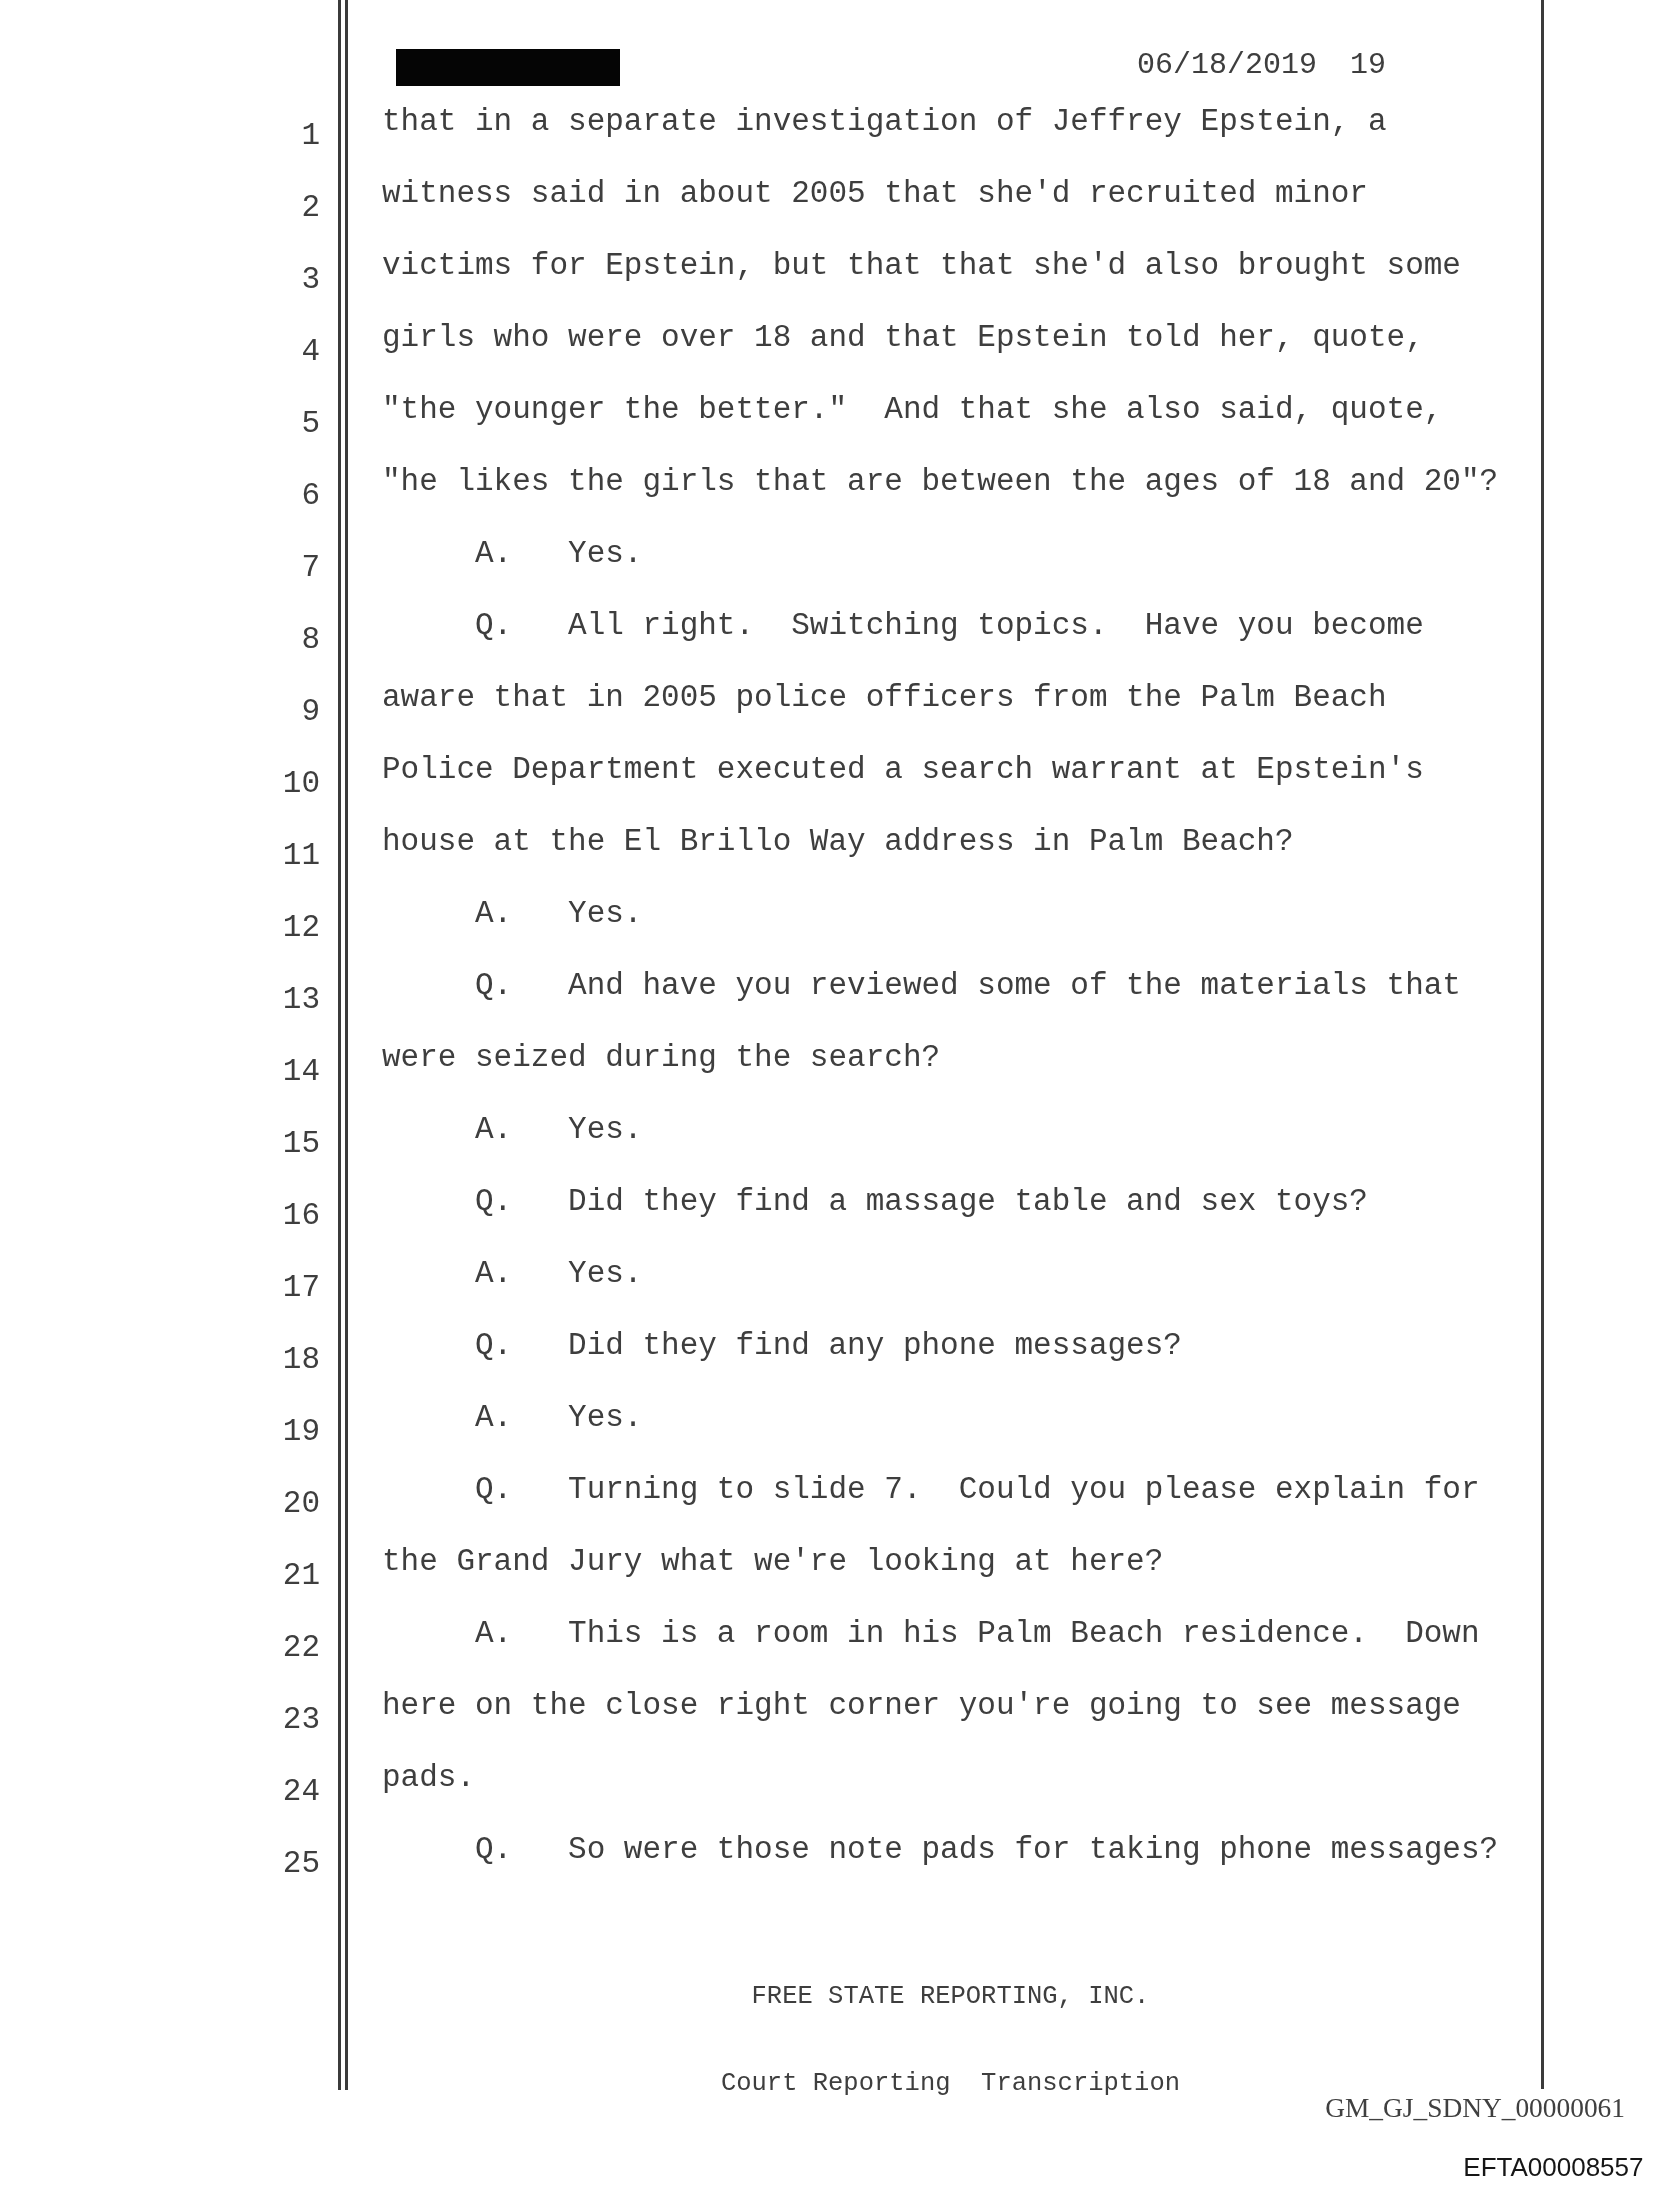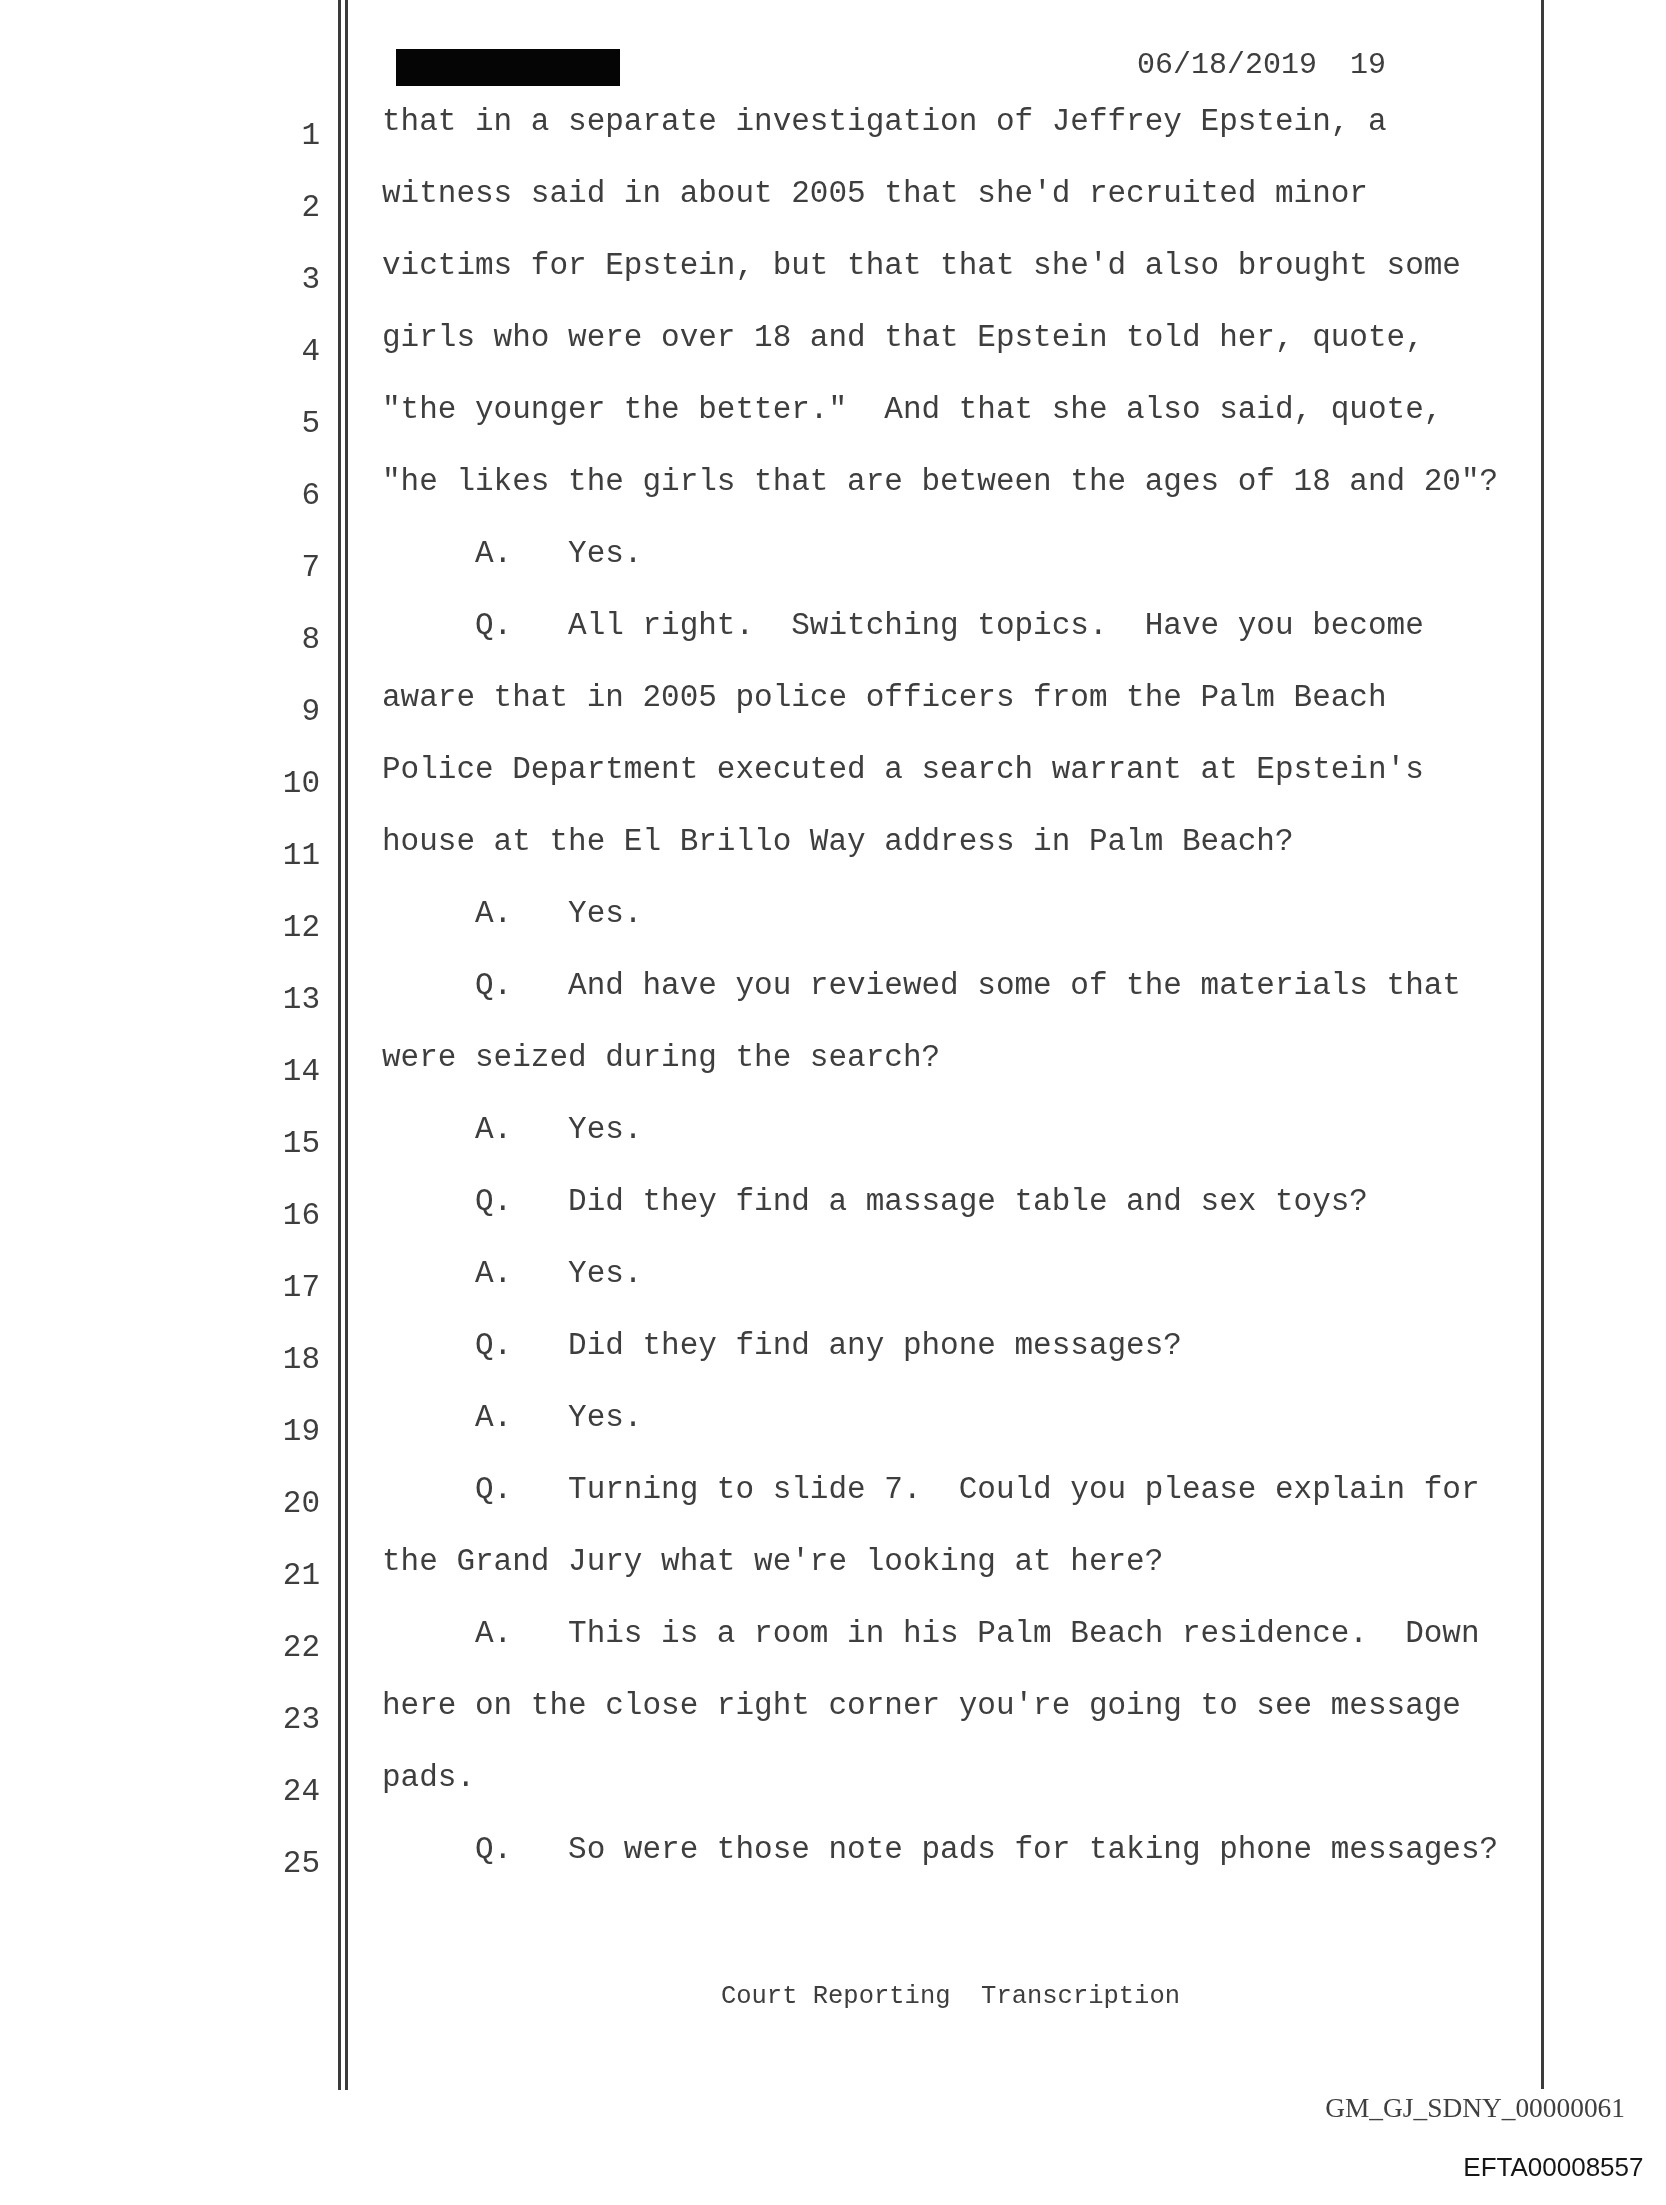--- a/index.html
+++ b/index.html
@@ -103,20 +103,21 @@
 
   <div class="header">
     <span>06/18/2019</span>
     <span>19</span>
   </div>
 
   <div class="line-number-column"><div class="ln">1</div><div class="ln">2</div><div class="ln">3</div><div class="ln">4</div><div class="ln">5</div><div class="ln">6</div><div class="ln">7</div><div class="ln">8</div><div class="ln">9</div><div class="ln">10</div><div class="ln">11</div><div class="ln">12</div><div class="ln">13</div><div class="ln">14</div><div class="ln">15</div><div class="ln">16</div><div class="ln">17</div><div class="ln">18</div><div class="ln">19</div><div class="ln">20</div><div class="ln">21</div><div class="ln">22</div><div class="ln">23</div><div class="ln">24</div><div class="ln">25</div></div>
   <div class="transcript-text-column"><div class="lt">that in a separate investigation of Jeffrey Epstein, a</div><div class="lt">witness said in about 2005 that she'd recruited minor</div><div class="lt">victims for Epstein, but that that she'd also brought some</div><div class="lt">girls who were over 18 and that Epstein told her, quote,</div><div class="lt">"the younger the better."  And that she also said, quote,</div><div class="lt">"he likes the girls that are between the ages of 18 and 20"?</div><div class="lt">     A.   Yes.</div><div class="lt">     Q.   All right.  Switching topics.  Have you become</div><div class="lt">aware that in 2005 police officers from the Palm Beach</div><div class="lt">Police Department executed a search warrant at Epstein's</div><div class="lt">house at the El Brillo Way address in Palm Beach?</div><div class="lt">     A.   Yes.</div><div class="lt">     Q.   And have you reviewed some of the materials that</div><div class="lt">were seized during the search?</div><div class="lt">     A.   Yes.</div><div class="lt">     Q.   Did they find a massage table and sex toys?</div><div class="lt">     A.   Yes.</div><div class="lt">     Q.   Did they find any phone messages?</div><div class="lt">     A.   Yes.</div><div class="lt">     Q.   Turning to slide 7.  Could you please explain for</div><div class="lt">the Grand Jury what we're looking at here?</div><div class="lt">     A.   This is a room in his Palm Beach residence.  Down</div><div class="lt">here on the close right corner you're going to see message</div><div class="lt">pads.</div><div class="lt">     Q.   So were those note pads for taking phone messages?</div></div>
 
   <div class="reporter-footer">
+    <div>FREE STATE REPORTING, INC.</div>
     <div>Court Reporting  Transcription</div>
     
   </div>
 
   <div class="bates-stamp">GM_GJ_SDNY_00000061</div>
   <div class="production-stamp">EFTA00008557</div>
 
 </div>
 
 

